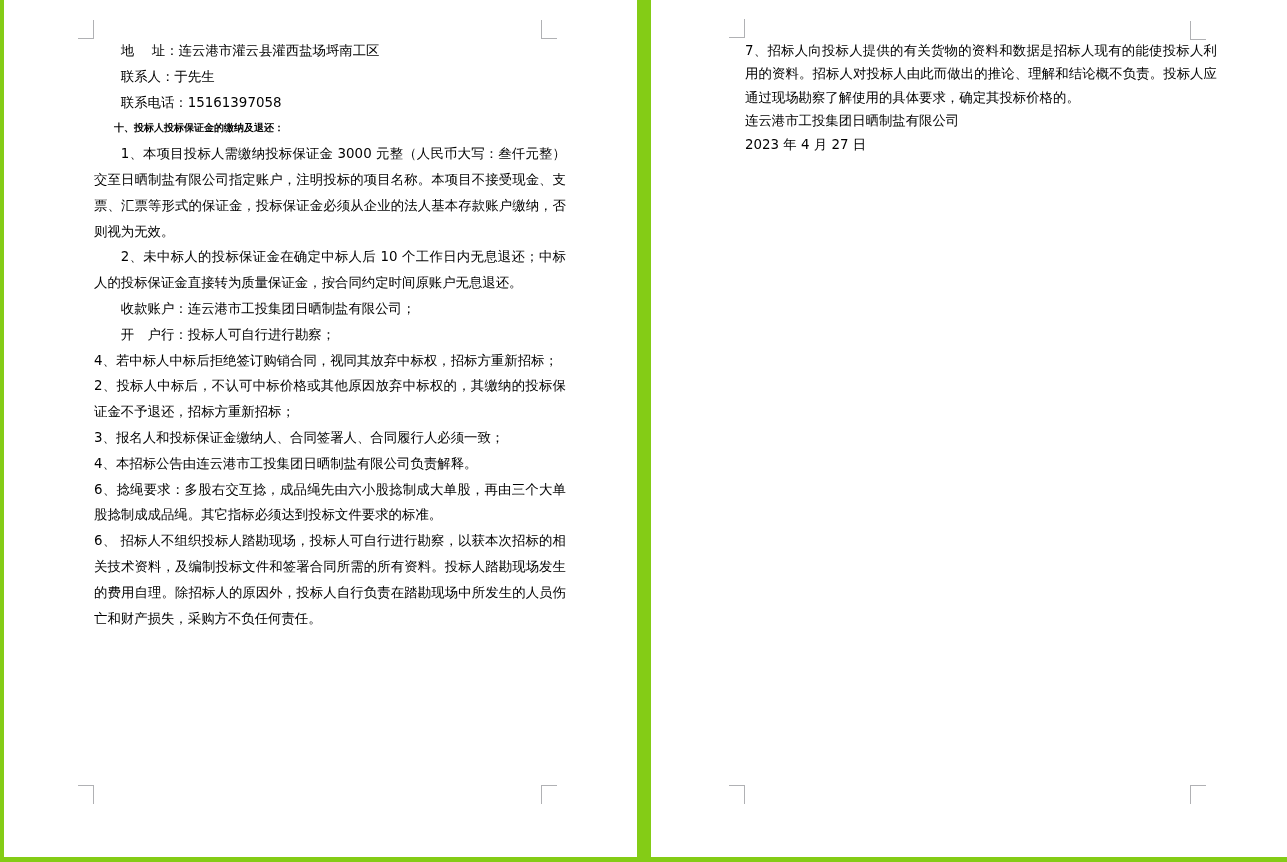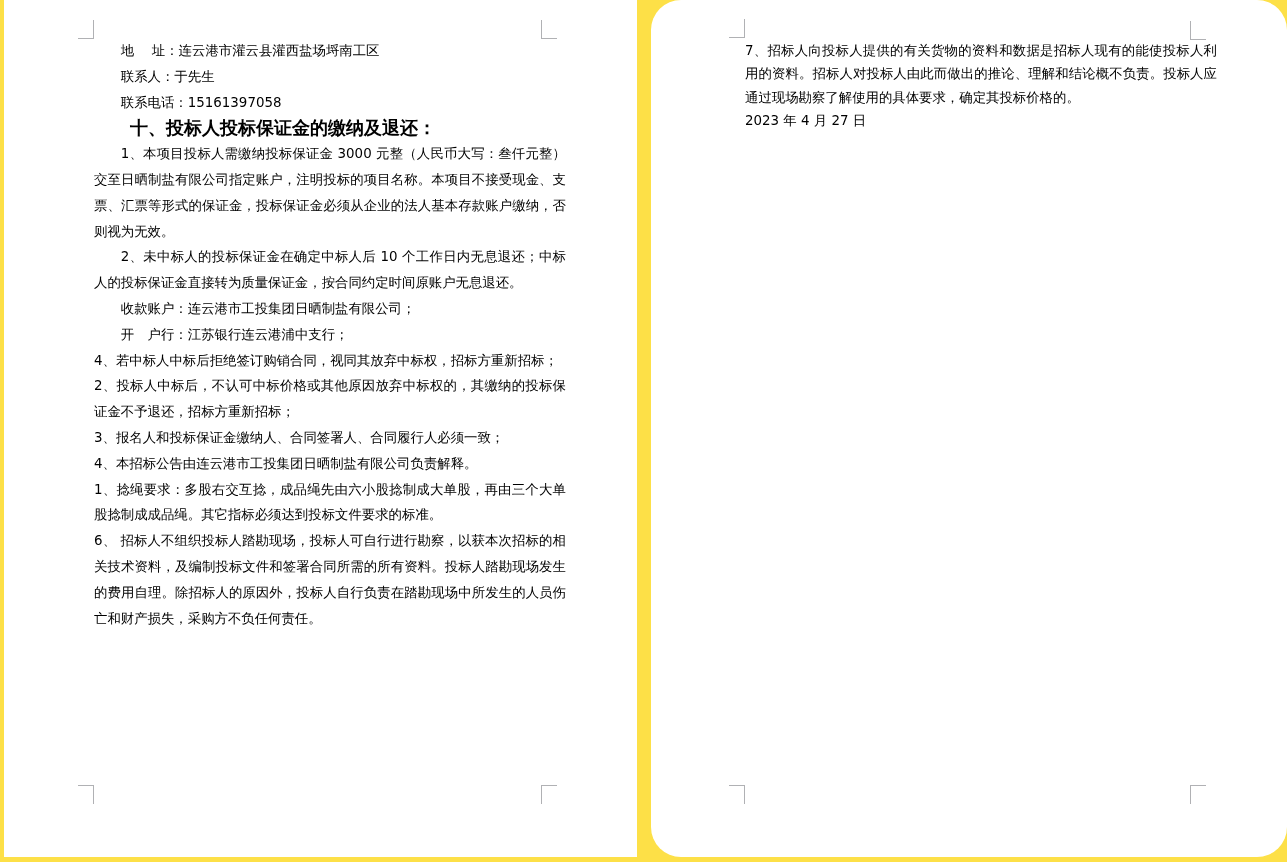--- a/index.html
+++ b/index.html
@@ -5,31 +5,31 @@
   * { box-sizing: border-box; }
   html, body { margin: 0; padding: 0; }
   body {
     background: #dcdde0;
     font-family: "DejaVu Sans", "Liberation Sans", sans-serif;
   }
   .canvas {
     position: relative;
     width: 1287px;
     height: 862px;
-    background: #fde047;
+    background: #84cc16;
     overflow: hidden;
   }
   .page {
     position: absolute;
     top: 0;
     height: 857px;
     background: #ffffff;
   }
   .page-left  { left: 4px;   width: 633px; }
-  .page-right { left: 651px; width: 636px; border-radius: 30px; }
+  .page-right { left: 651px; width: 636px; }
 
   
   .cm {
     position: absolute;
     width: 16px;
     height: 19px;
     border: 0 solid #b0b1b4;
   }
   .cm-tl { border-right-width: 1px; border-bottom-width: 1px; }
   .cm-tr { border-left-width: 1px;  border-bottom-width: 1px; }
@@ -55,21 +55,21 @@
   }
   .content p {
     margin: 0;
     text-align: justify;
     text-justify: inter-character;
     word-break: break-all;
   }
   .indent2 { text-indent: 2em; }
   .heading {
     font-weight: bold;
-    font-size: 18px;
+    font-size: 10px;
     text-align: left;
   }
   .heading-ten    { margin-bottom: 18px; }
   .heading-eleven { margin-top: 24px; }
   .sig-company { margin: 26px 0 0 155px; text-align: left; }
   .sig-date    { margin: 4px  0 0 270px; text-align: left; }
 </style>
 </head>
 <body>
 
@@ -79,35 +79,36 @@
     <div class="content content-left">
       <p class="indent2">地　 址：连云港市灌云县灌西盐场埒南工区</p>
       <p class="indent2">联系人：于先生</p>
       <p class="indent2">联系电话：15161397058</p>
 
       <p class="indent2 heading heading-ten">十、投标人投标保证金的缴纳及退还：</p>
 
       <p class="indent2">1、本项目投标人需缴纳投标保证金 3000 元整（人民币大写：叁仟元整）交至日晒制盐有限公司指定账户，注明投标的项目名称。本项目不接受现金、支票、汇票等形式的保证金，投标保证金必须从企业的法人基本存款账户缴纳，否则视为无效。</p>
       <p class="indent2">2、未中标人的投标保证金在确定中标人后 10 个工作日内无息退还；中标人的投标保证金直接转为质量保证金，按合同约定时间原账户无息退还。</p>
       <p class="indent2">收款账户：连云港市工投集团日晒制盐有限公司；</p>
-      <p class="indent2">开　户行：江苏银行连云港浦中支行；</p>
+      <p class="indent2">开　户行：投标人可自行进行勘察；</p>
 
 
       <p>4、若中标人中标后拒绝签订购销合同，视同其放弃中标权，招标方重新招标；</p>
       <p>2、投标人中标后，不认可中标价格或其他原因放弃中标权的，其缴纳的投标保证金不予退还，招标方重新招标；</p>
       <p>3、报名人和投标保证金缴纳人、合同签署人、合同履行人必须一致；</p>
       <p>4、本招标公告由连云港市工投集团日晒制盐有限公司负责解释。</p>
-      <p>1、捻绳要求：多股右交互捻，成品绳先由六小股捻制成大单股，再由三个大单股捻制成成品绳。其它指标必须达到投标文件要求的标准。</p>
+      <p>6、捻绳要求：多股右交互捻，成品绳先由六小股捻制成大单股，再由三个大单股捻制成成品绳。其它指标必须达到投标文件要求的标准。</p>
       <p>6、 招标人不组织投标人踏勘现场，投标人可自行进行勘察，以获本次招标的相关技术资料，及编制投标文件和签署合同所需的所有资料。投标人踏勘现场发生的费用自理。除招标人的原因外，投标人自行负责在踏勘现场中所发生的人员伤亡和财产损失，采购方不负任何责任。</p>
     </div>
   </div>
 
   <div class="page page-right">
     <div class="content content-right">
       <p>7、招标人向投标人提供的有关货物的资料和数据是招标人现有的能使投标人利用的资料。招标人对投标人由此而做出的推论、理解和结论概不负责。投标人应通过现场勘察了解使用的具体要求，确定其投标价格的。</p>
+      <p class="sig-company">连云港市工投集团日晒制盐有限公司</p>
       <p class="sig-date">2023 年 4 月 27 日</p>
     </div>
   </div>
 
   <div class="cm cm-tl" style="left:78px;  top:20px;"></div>
   <div class="cm cm-tr" style="left:541px; top:20px;"></div>
   <div class="cm cm-bl" style="left:78px;  top:785px;"></div>
   <div class="cm cm-br" style="left:541px; top:785px;"></div>
 
   <div class="cm cm-tl" style="left:729px;  top:19px;"></div>

